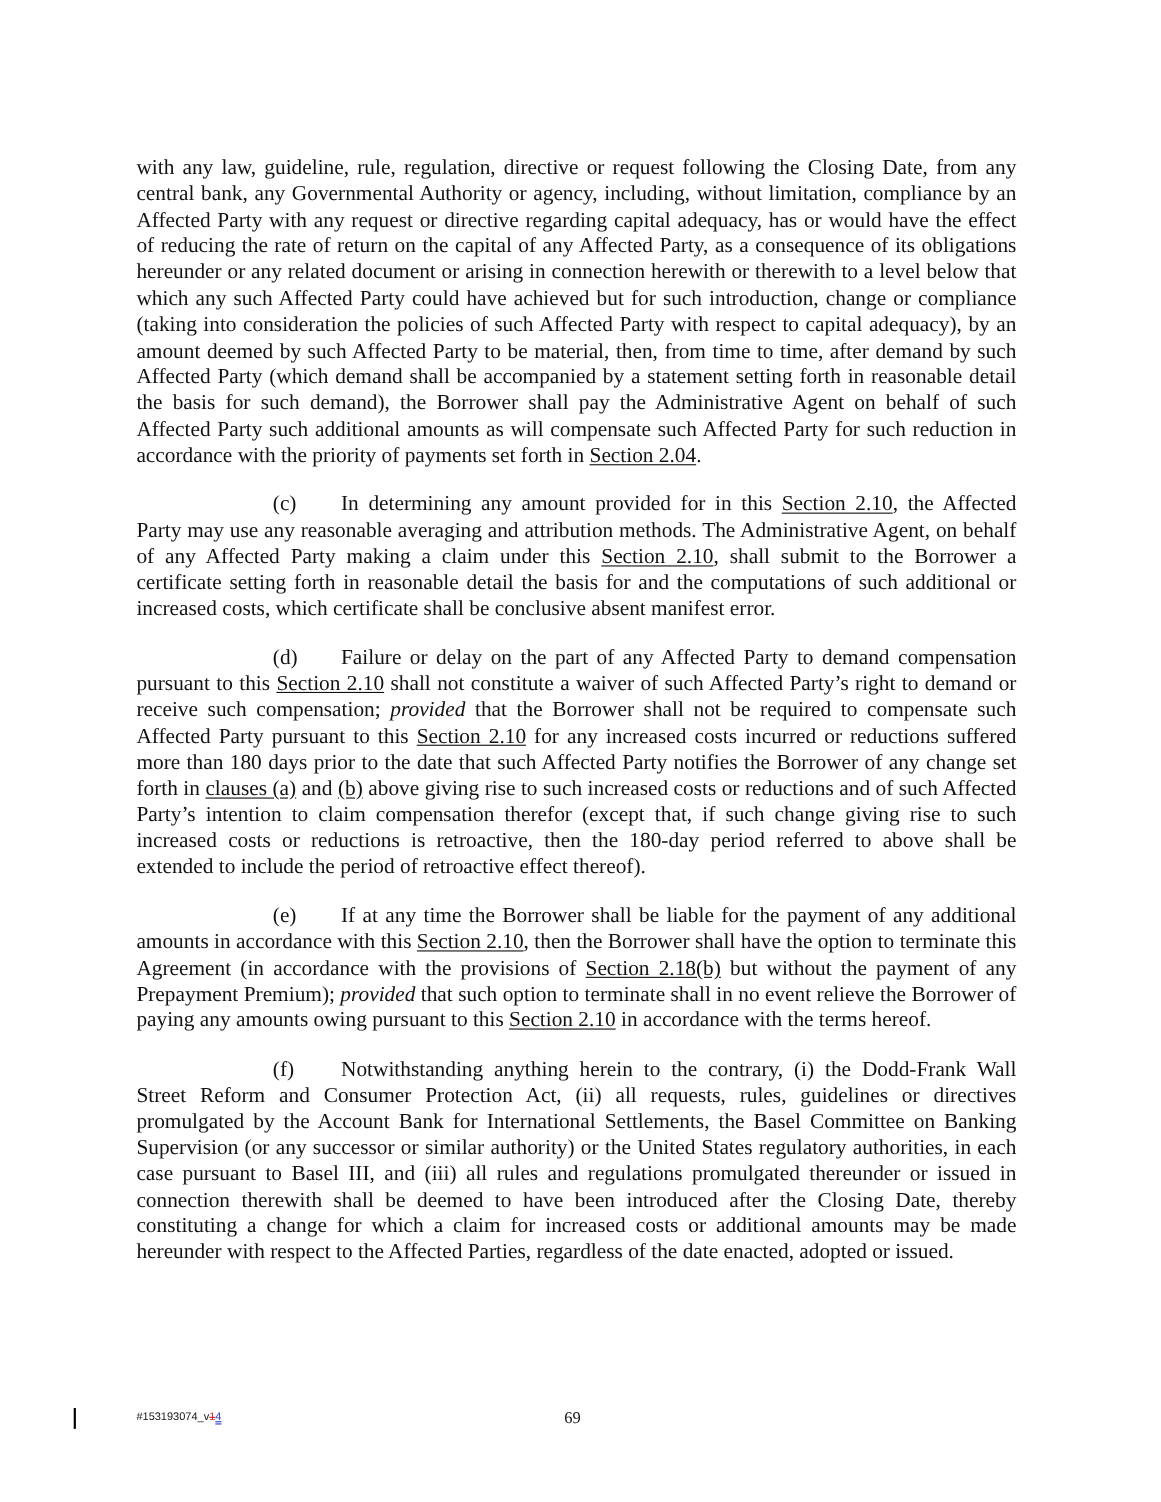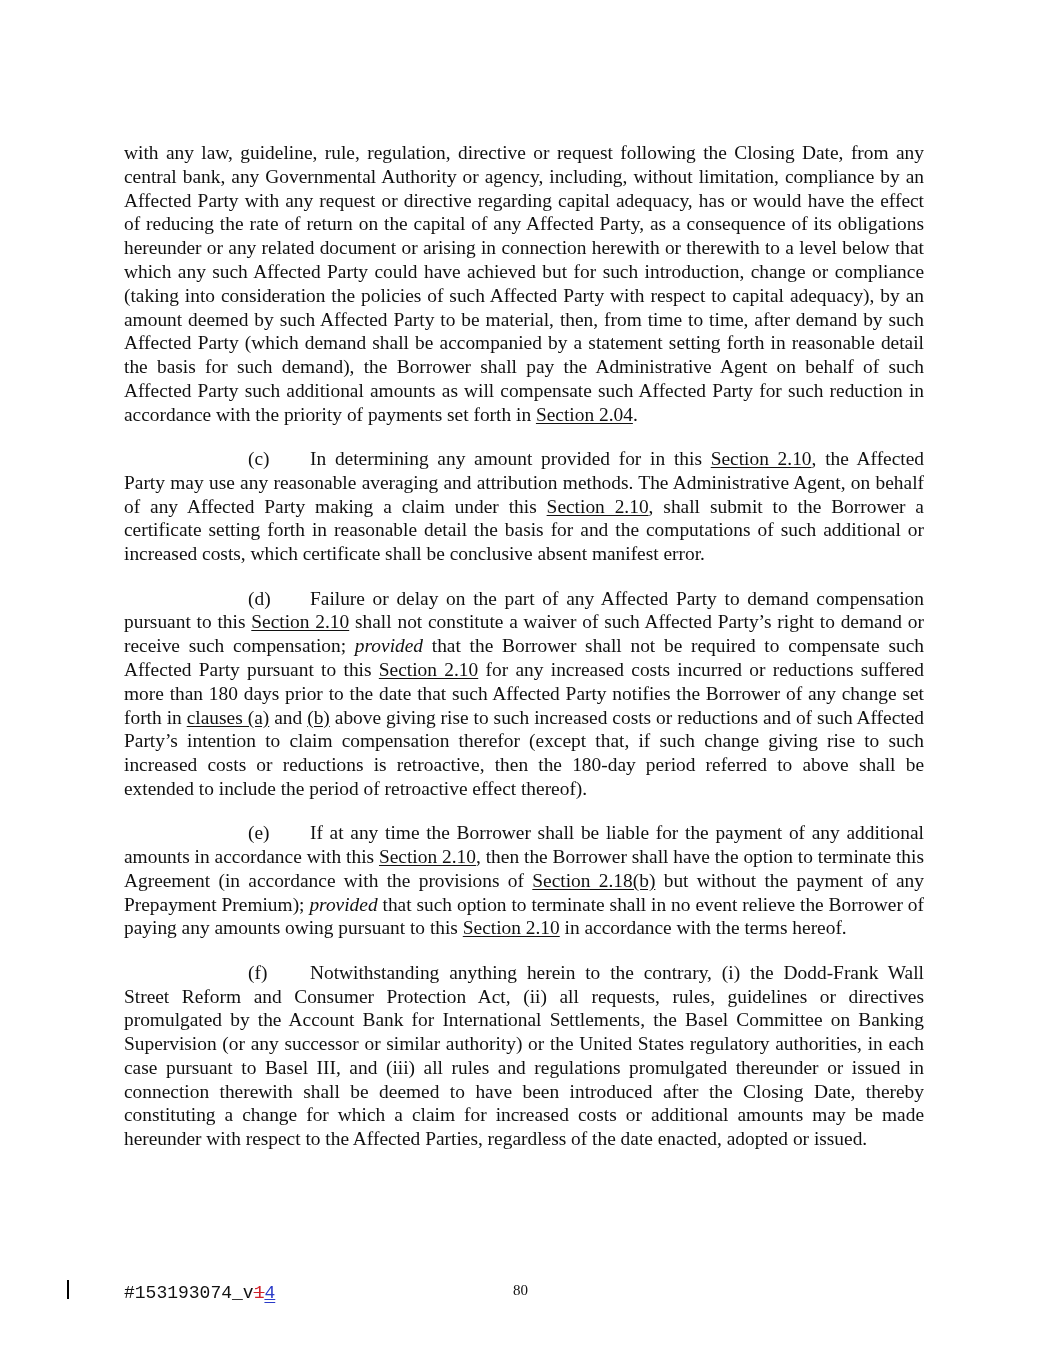--- a/index.html
+++ b/index.html
@@ -19,21 +19,21 @@
     .para.first { margin-bottom: 20.5px; }
     .indent { display: inline-block; width: 124px; }
     .label { display: inline-block; width: 62px; }
     u { text-decoration: underline; text-underline-offset: 2px; }
     i { font-style: italic; font-family: Liberation Serif, serif; }
     .change-bar {
       position: absolute; left: 67px; top: 1263px; width: 2px; height: 19px; background: #000;
     }
     .docid {
       position: absolute; left: 124px; top: 1266px;
-      font-family: Liberation Mono, monospace; font-size: 18px; color: #111;
+      font-family: Liberation Sans, sans-serif; font-size: 10px; color: #111;
     }
     .del { color: #d0202a; text-decoration: line-through; }
     .ins { color: #2a3bc8; text-decoration: underline double; }
     .pagenum {
       position: absolute; left: 513px; top: 1265px;
       font-family: "Liberation Serif", serif; font-size: 15px; color: #111;
     }
   </style>
 </head>
 <body>
@@ -42,14 +42,14 @@
   <div class="body-text" id="body-text">
       <p class="para first"><span>with any law, guideline, rule, regulation, directive or request following the Closing Date, from any central bank, any Governmental Authority or agency, including, without limitation, compliance by an Affected Party with any request or directive regarding capital adequacy, has or would have the effect of reducing the rate of return on the capital of any Affected Party, as a consequence of its obligations hereunder or any related document or arising in connection herewith or therewith to a level below that which any such Affected Party could have achieved but for such introduction, change or compliance (taking into consideration the policies of such Affected Party with respect to capital adequacy), by an amount deemed by such Affected Party to be material, then, from time to time, after demand by such Affected Party (which demand shall be accompanied by a statement setting forth in reasonable detail the basis for such demand), the Borrower shall pay the Administrative Agent on behalf of such Affected Party such additional amounts as will compensate such Affected Party for such reduction in accordance with the priority of payments set forth in </span><u>Section 2.04</u><span>.</span></p>
       <p class="para"><span class="indent"></span><span class="label">(c)</span><span>In determining any amount provided for in this </span><u>Section 2.10</u><span>, the Affected Party may use any reasonable averaging and attribution methods.  The Administrative Agent, on behalf of any Affected Party making a claim under this </span><u>Section 2.10</u><span>, shall submit to the Borrower a certificate setting forth in reasonable detail the basis for and the computations of such additional or increased costs, which certificate shall be conclusive absent manifest error.</span></p>
       <p class="para"><span class="indent"></span><span class="label">(d)</span><span>Failure or delay on the part of any Affected Party to demand compensation pursuant to this </span><u>Section 2.10</u><span> shall not constitute a waiver of such Affected Party’s right to demand or receive such compensation; </span><i>provided</i><span> that the Borrower shall not be required to compensate such Affected Party pursuant to this </span><u>Section 2.10</u><span> for any increased costs incurred or reductions suffered more than 180 days prior to the date that such Affected Party notifies the Borrower of any change set forth in </span><u>clauses (a)</u><span> and </span><u>(b)</u><span> above giving rise to such increased costs or reductions and of such Affected Party’s intention to claim compensation therefor (except that, if such change giving rise to such increased costs or reductions is retroactive, then the 180-day period referred to above shall be extended to include the period of retroactive effect thereof).</span></p>
       <p class="para"><span class="indent"></span><span class="label">(e)</span><span>If at any time the Borrower shall be liable for the payment of any additional amounts in accordance with this </span><u>Section 2.10</u><span>, then the Borrower shall have the option to terminate this Agreement (in accordance with the provisions of </span><u>Section 2.18(b)</u><span> but without the payment of any Prepayment Premium); </span><i>provided</i><span> that such option to terminate shall in no event relieve the Borrower of paying any amounts owing pursuant to this </span><u>Section 2.10</u><span> in accordance with the terms hereof.</span></p>
       <p class="para"><span class="indent"></span><span class="label">(f)</span><span>Notwithstanding anything herein to the contrary, (i) the Dodd-Frank Wall Street Reform and Consumer Protection Act, (ii) all requests, rules, guidelines or directives promulgated by the Account Bank for International Settlements, the Basel Committee on Banking Supervision (or any successor or similar authority) or the United States regulatory authorities, in each case pursuant to Basel III, and (iii) all rules and regulations promulgated thereunder or issued in connection therewith shall be deemed to have been introduced after the Closing Date, thereby constituting a change for which a claim for increased costs or additional amounts may be made hereunder with respect to the Affected Parties, regardless of the date enacted, adopted or issued.</span></p>
     </div>
 
   <div class="change-bar"></div>
   <div class="docid"><span>#153193074_v</span><span class="del">1</span><span class="ins">4</span></div>
-  <div class="pagenum">80</div>
+  <div class="pagenum">69</div>
 </div>
 
 </body></html>

